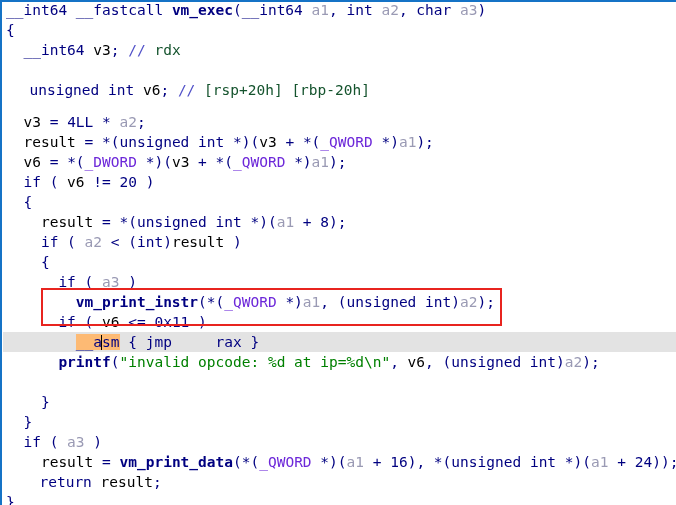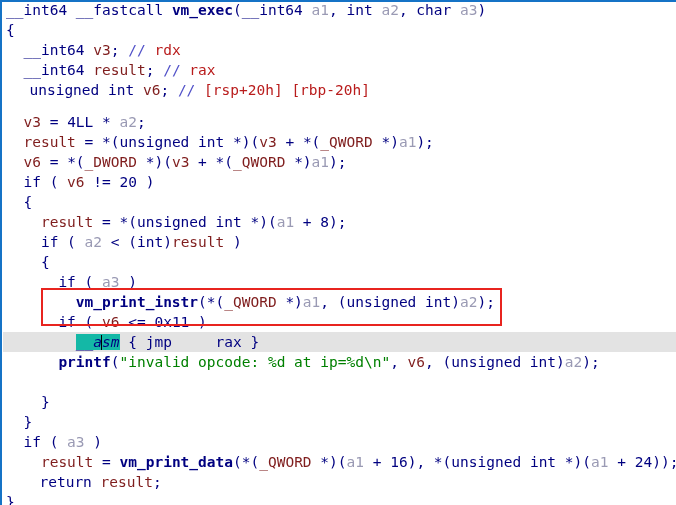--- a/index.html
+++ b/index.html
@@ -58,28 +58,28 @@
     position: absolute;
     border: 2px solid #e8241f;
     box-sizing: border-box;
     background: transparent;
     pointer-events: none;
   }
   
   .t-kw       { color: #000080; }            
   .t-punct    { color: #000080; }            
   .t-fn       { color: #000080; font-weight: bold; }  
-  .t-lvar     { color: #7f1d1d; }            
+  .t-lvar     { color: #000000; }            
   .t-arg      { color: #9a9ab4; }            
   .t-num      { color: #000080; }            
   .t-str      { color: #008000; }            
-  .t-cmt      { color: #b91c1c; }            
+  .t-cmt      { color: #14532d; }            
   .t-cmtslash { color: #5050c8; }            
-  .t-type     { color: #7f1d1d; }            
-  .t-asm      { color: #000080; background: #14b8a6; font-style: italic; }  
+  .t-type     { color: #6d28d9; }            
+  .t-asm      { color: #000080; background: #fdba74; }  
   .t-op       { color: #000080; }
   
   .caret {
     display: inline-block;
     width: 2px;
     height: 15px;
     vertical-align: -3px;
     background: #000000;
     margin: 0 -1px;
   }
@@ -91,21 +91,20 @@
 
   <div id="top-border"></div>
   <div id="left-border"></div>
 
   <div id="current-line-band" style="top: 332px; background: rgb(227, 227, 227);"></div>
 
   <div id="code-surface">
       <div class="line" style="top: 0px; left: 3px;"><span class="t-kw">__int64 __fastcall </span><span class="t-fn">vm_exec</span><span class="t-punct">(</span><span class="t-kw">__int64 </span><span class="t-arg">a1</span><span class="t-punct">, </span><span class="t-kw">int </span><span class="t-arg">a2</span><span class="t-punct">, </span><span class="t-kw">char </span><span class="t-arg">a3</span><span class="t-punct">)</span></div>
       <div class="line" style="top: 20px; left: 3px;"><span class="t-punct">{</span></div>
       <div class="line" style="top: 40px; left: 3px;"><span class="t-kw">  __int64 </span><span class="t-lvar">v3</span><span class="t-punct">; </span><span class="t-cmtslash">//</span><span class="t-cmt"> rdx</span></div>
-      <div class="line" style="top: 60px; left: 3px;"><span class="t-kw">  __int64 </span><span class="t-lvar">result</span><span class="t-punct">; </span><span class="t-cmtslash">//</span><span class="t-cmt"> rax</span></div>
       <div class="line" style="top: 80px; left: 9px;"><span class="t-kw">  unsigned int </span><span class="t-lvar">v6</span><span class="t-punct">; </span><span class="t-cmtslash">//</span><span class="t-cmt"> [rsp+20h] [rbp-20h]</span></div>
       <div class="line" style="top: 100px; left: 3px;"></div>
       <div class="line" style="top: 112px; left: 3px;"><span class="t-punct">  </span><span class="t-lvar">v3</span><span class="t-op"> = </span><span class="t-num">4LL</span><span class="t-op"> * </span><span class="t-arg">a2</span><span class="t-punct">;</span></div>
       <div class="line" style="top: 132px; left: 3px;"><span class="t-punct">  </span><span class="t-lvar">result</span><span class="t-op"> = *(</span><span class="t-kw">unsigned int </span><span class="t-punct">*)(</span><span class="t-lvar">v3</span><span class="t-op"> + *(</span><span class="t-type">_QWORD </span><span class="t-punct">*)</span><span class="t-arg">a1</span><span class="t-punct">);</span></div>
       <div class="line" style="top: 152px; left: 3px;"><span class="t-punct">  </span><span class="t-lvar">v6</span><span class="t-op"> = *(</span><span class="t-type">_DWORD </span><span class="t-punct">*)(</span><span class="t-lvar">v3</span><span class="t-op"> + *(</span><span class="t-type">_QWORD </span><span class="t-punct">*)</span><span class="t-arg">a1</span><span class="t-punct">);</span></div>
       <div class="line" style="top: 172px; left: 3px;"><span class="t-kw">  if ( </span><span class="t-lvar">v6</span><span class="t-op"> != </span><span class="t-num">20</span><span class="t-punct"> )</span></div>
       <div class="line" style="top: 192px; left: 3px;"><span class="t-punct">  {</span></div>
       <div class="line" style="top: 212px; left: 3px;"><span class="t-punct">    </span><span class="t-lvar">result</span><span class="t-op"> = *(</span><span class="t-kw">unsigned int </span><span class="t-punct">*)(</span><span class="t-arg">a1</span><span class="t-op"> + </span><span class="t-num">8</span><span class="t-punct">);</span></div>
       <div class="line" style="top: 232px; left: 3px;"><span class="t-kw">    if ( </span><span class="t-arg">a2</span><span class="t-op"> &lt; (</span><span class="t-kw">int</span><span class="t-punct">)</span><span class="t-lvar">result</span><span class="t-punct"> )</span></div>
       <div class="line" style="top: 252px; left: 3px;"><span class="t-punct">    {</span></div>

